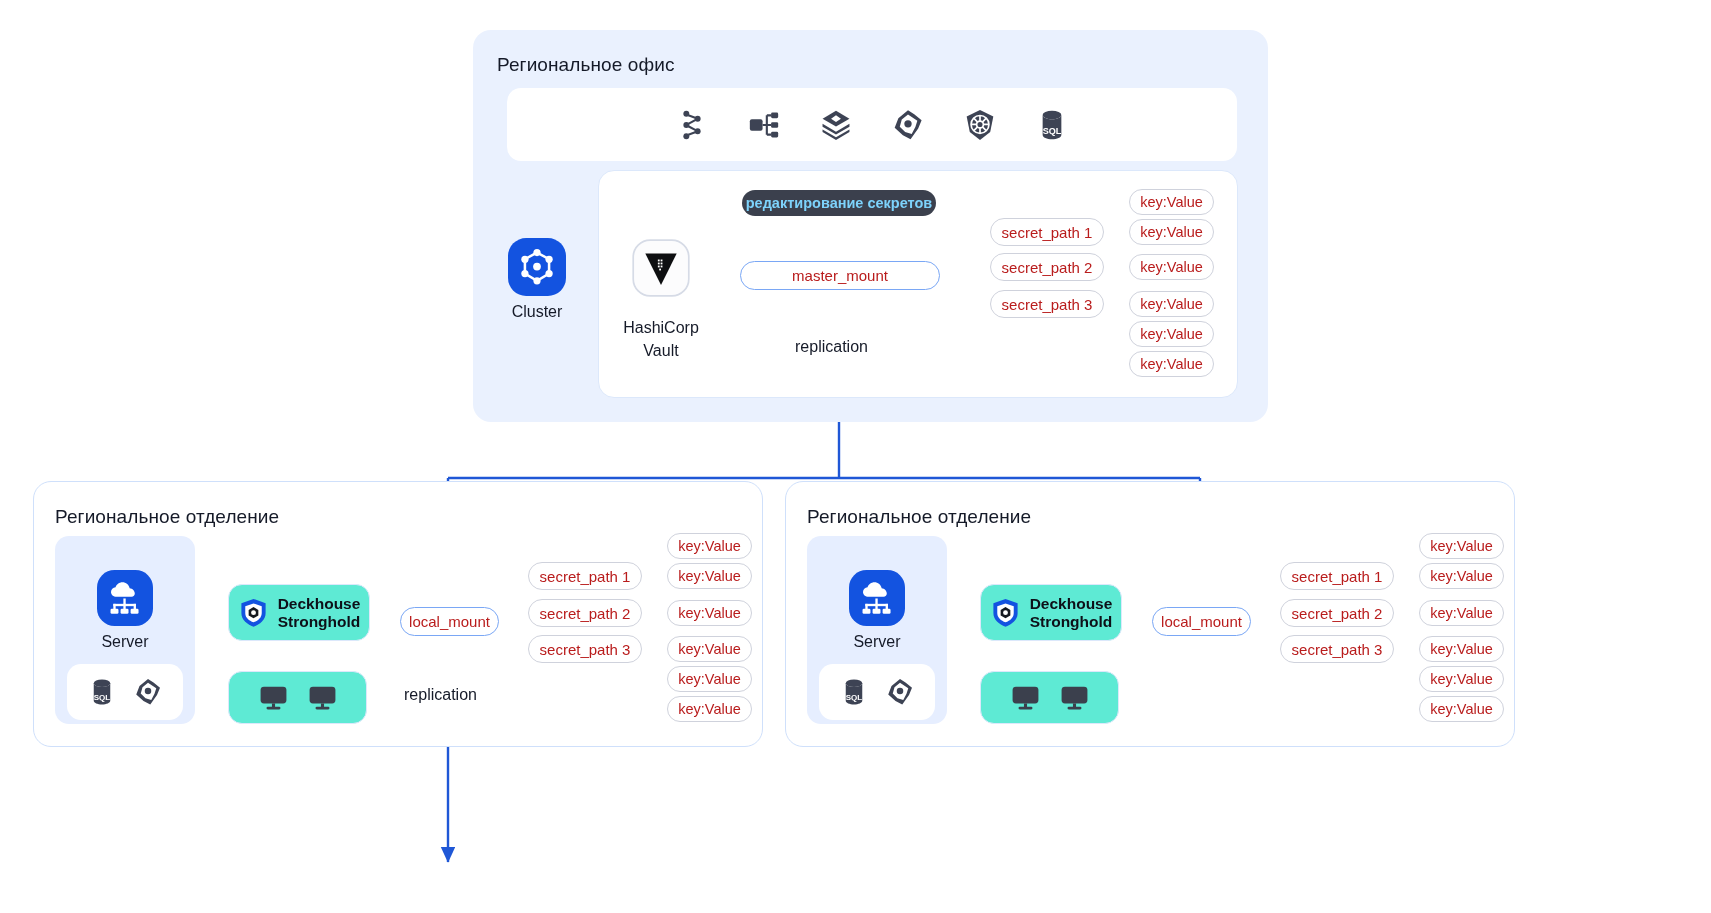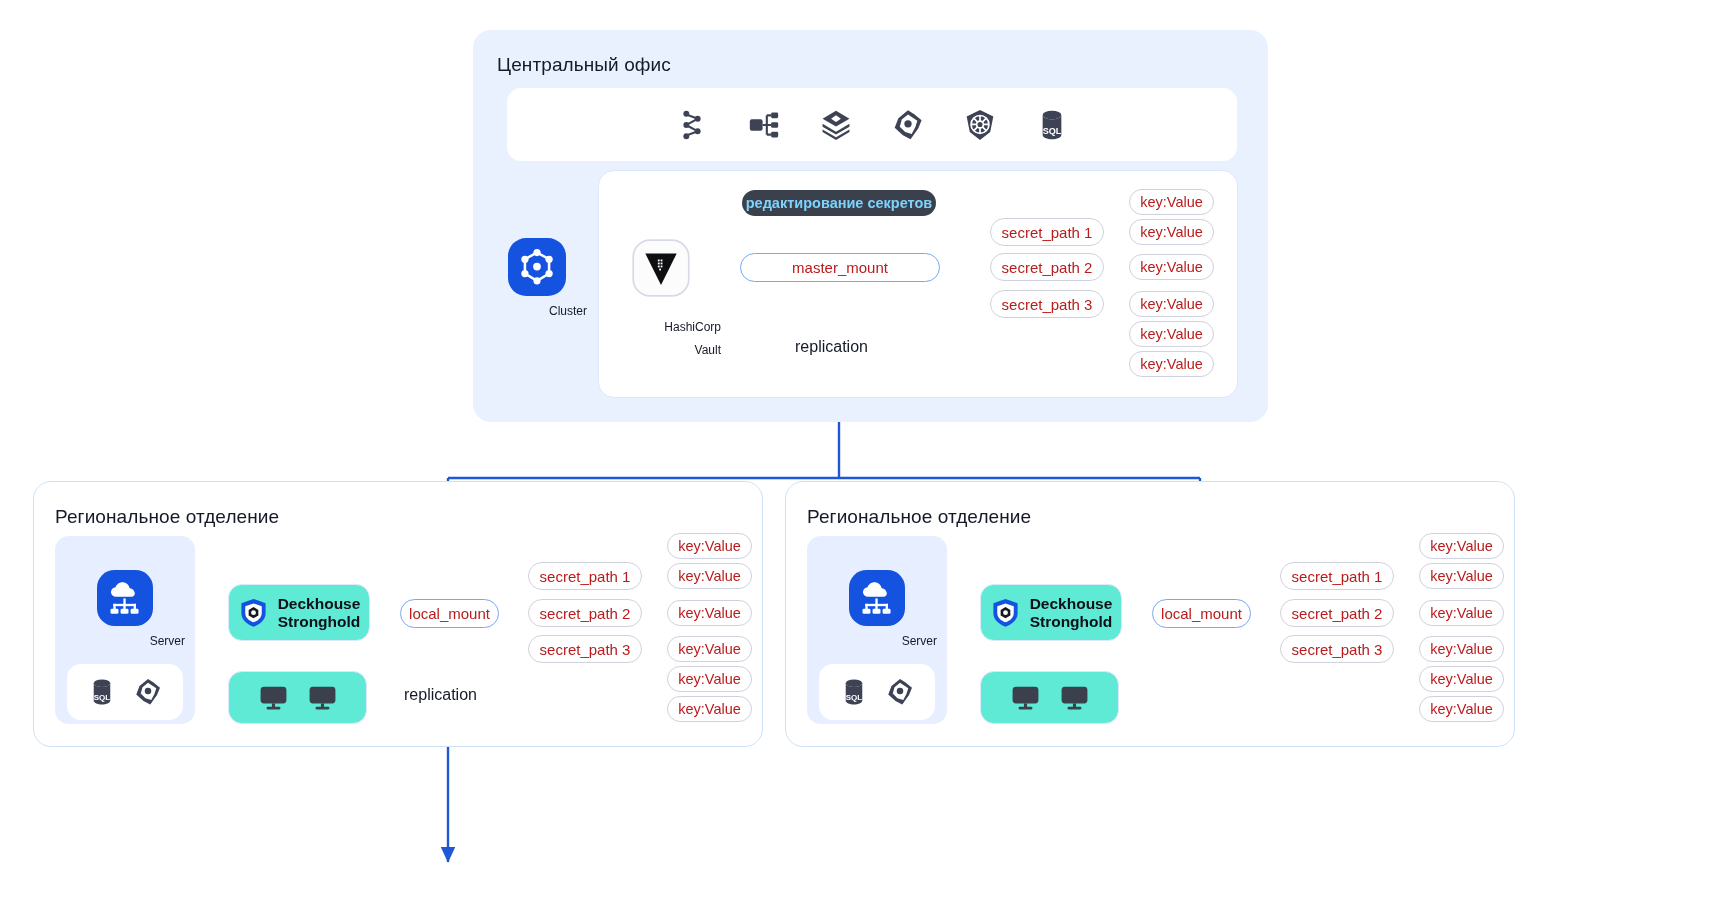--- a/index.html
+++ b/index.html
@@ -56,41 +56,41 @@
   
   .pill {
     display: flex; align-items: center; justify-content: center;
     border-radius: 999px;
     font-size: 15px;
     color: #b91c1c;
     white-space: nowrap;
     background: #ffffff;
   }
   .pill-grey   { border: 1px solid #cfd2dc; }
-  .pill-blue   { border: 1.6px solid #7aa7f5; }
+  .pill-blue   { border: 1.6px solid #7aa7f5; margin-top: 8px; }
   .pill-accent { border: 1.8px solid #2f63e8; }
   .pill-dark {
     background: #3b404d;
     color: #7dd3fc;
     border: none;
     font-size: 14.5px;
     font-weight: bold;
   }
   .pill-kv { font-size: 14.5px; }
 
   .edge-label {
     font-size: 16px;
     color: #151a28;
     white-space: nowrap;
   }
 
   .node-caption {
-    font-size: 12px;
+    font-size: 16px;
     color: #151a28;
-    text-align: right;
+    text-align: center;
     line-height: 23px;
     white-space: pre-line;
   }
 
   .brand-text {
     font-size: 15.5px;
     font-weight: bold;
     color: #0d1018;
     line-height: 18px;
     white-space: pre-line;
@@ -198,21 +198,21 @@
       <path d="M1395,649 L1407,649" stroke="#6b7183" stroke-width="1.8" fill="none"></path>
       <path d="M1407,649 L1407,709" stroke="#6b7183" stroke-width="1.8" fill="none"></path>
       <path d="M1407,649 L1419,649" stroke="#6b7183" stroke-width="1.8" fill="none" marker-end="url(#ar-grey)"></path>
       <path d="M1407,679 L1419,679" stroke="#6b7183" stroke-width="1.8" fill="none" marker-end="url(#ar-grey)"></path>
       <path d="M1407,709 L1419,709" stroke="#6b7183" stroke-width="1.8" fill="none" marker-end="url(#ar-grey)"></path>
     </g>
   </svg>
 
   <div class="abs panel-hq" style="left:473px; top:30px; width:795px; height:392px;"></div>
 
-  <div class="abs panel-title" style="left:497px; top:54px;">Центральный офис</div>
+  <div class="abs panel-title" style="left:497px; top:54px;">Региональное офис</div>
 
   <div class="abs white-card" style="left:507px; top:88px; width:730px; height:73px; display:flex; align-items:center; justify-content:center; gap:38px;">
     <svg width="34" height="34" viewBox="0 0 24 24">
       <g class="icon-dark">
         <circle cx="8" cy="4" r="2.1"></circle>
           <circle cx="8" cy="12" r="2.1"></circle>
           <circle cx="8" cy="20" r="2.1"></circle>
         <circle cx="16" cy="7.6" r="2.1"></circle>
           <circle cx="16" cy="16.4" r="2.1"></circle>
         <path d="M9.4 5.2 L14.7 7.0 M9.4 11.2 L14.6 8.4 M9.4 12.9 L14.6 15.6 M9.4 18.8 L14.7 17.0" stroke="#3d4354" stroke-width="1.5" fill="none"></path>

